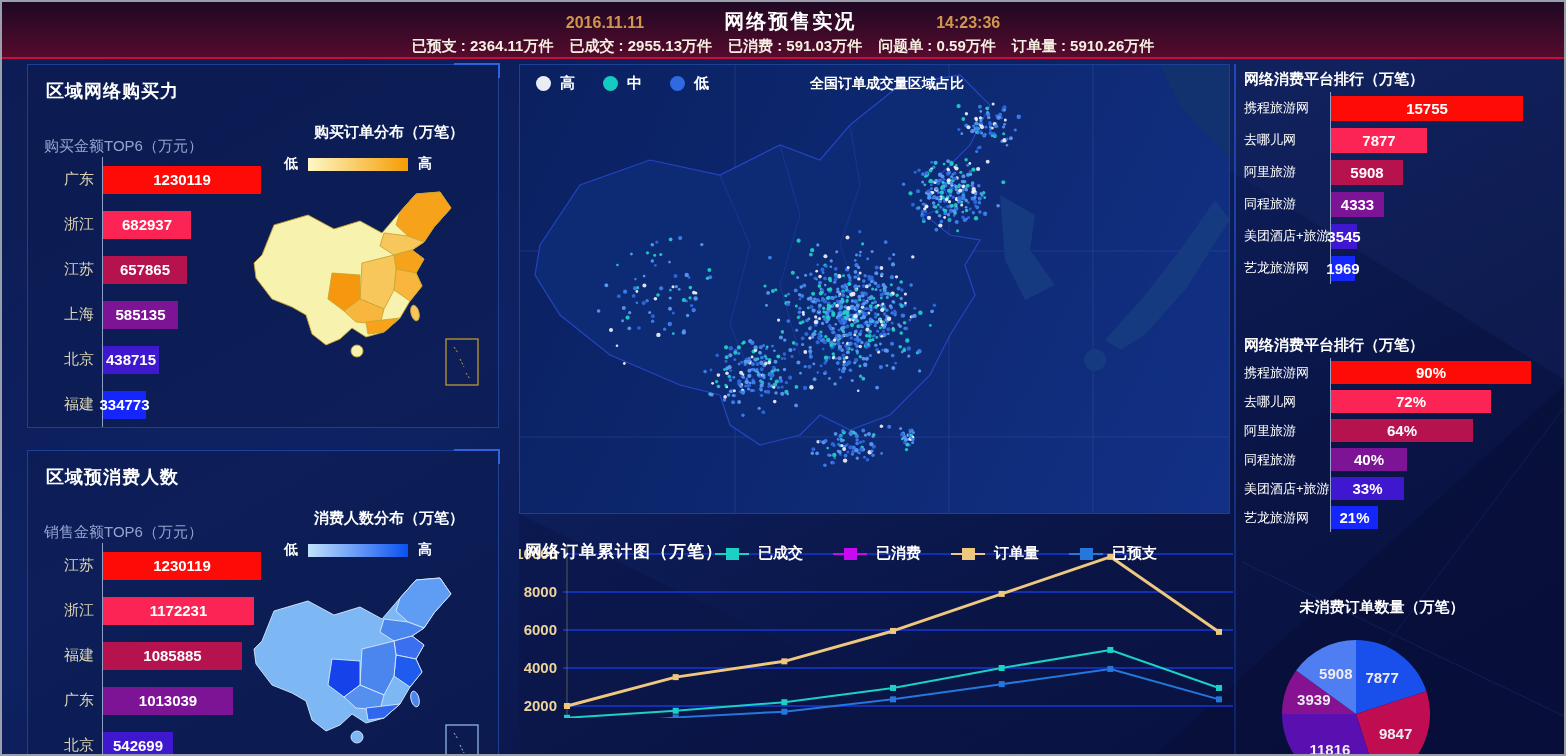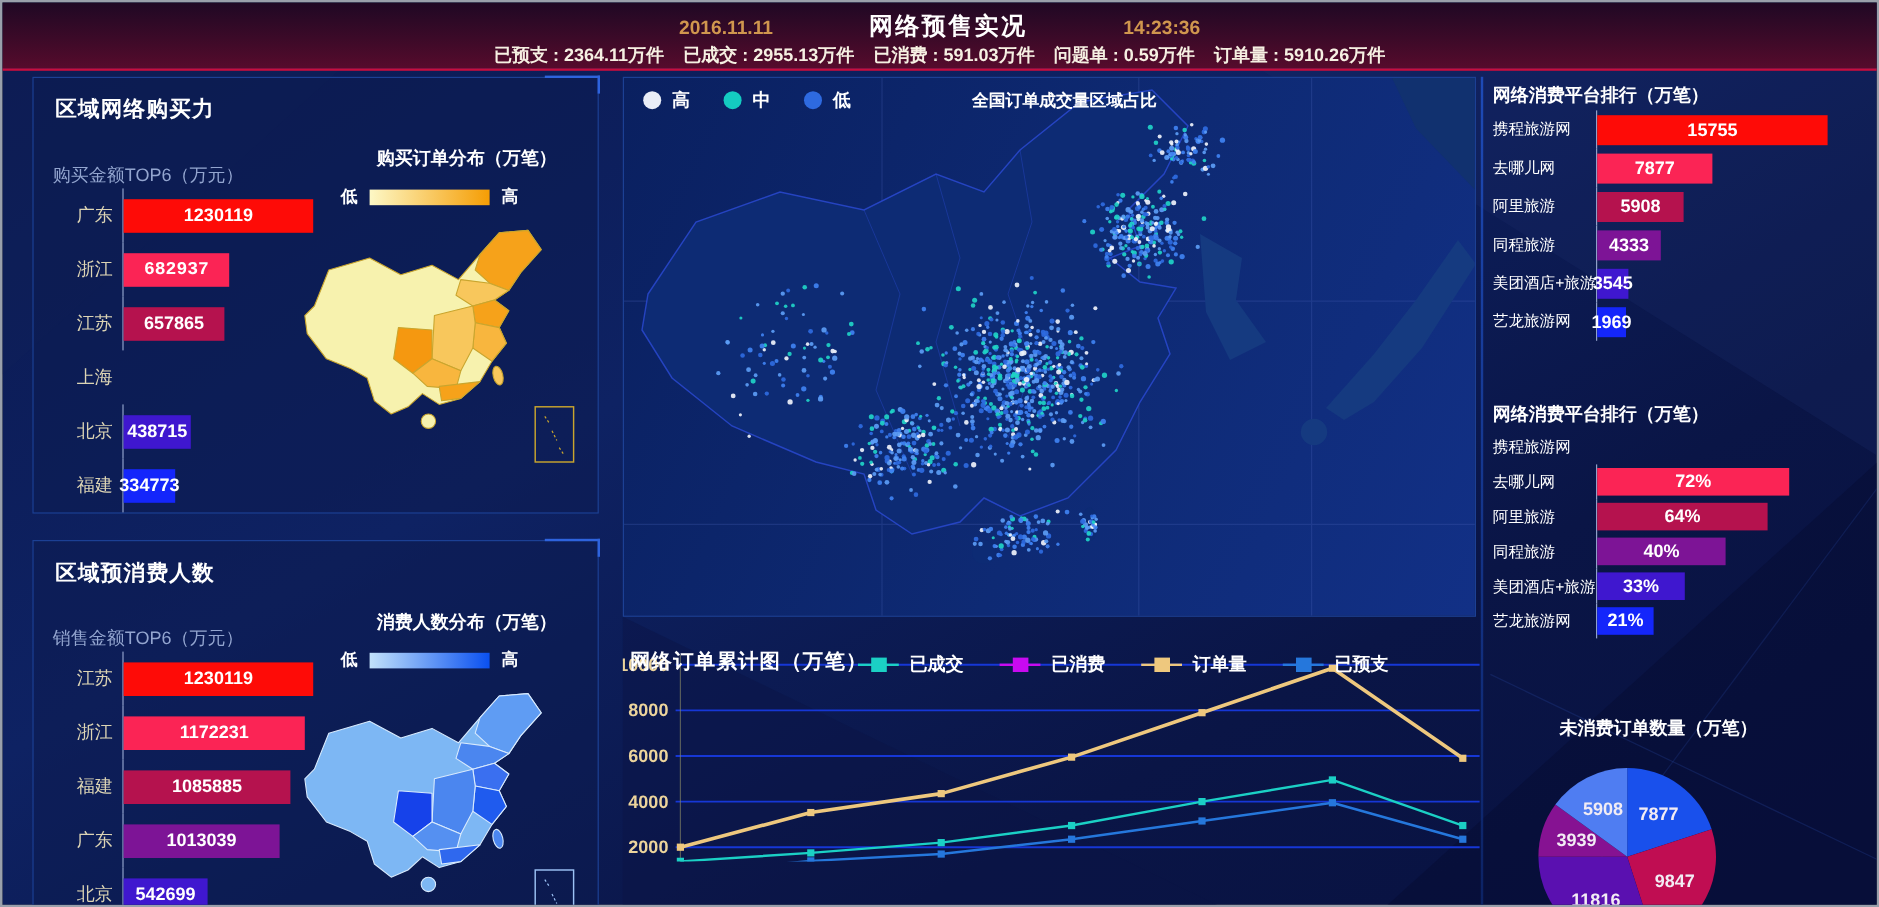--- a/index.html
+++ b/index.html
@@ -102,35 +102,40 @@
           <div class="bar-label">广东</div>
           <div class="bar-track">
             <div class="bar" style="width: 158px; background: rgb(254, 11, 7);">
               <div class="bar-value">1230119</div>
             </div>
           </div>
         </div>
         <div class="bar-row">
           <div class="bar-label">浙江</div>
           <div class="bar-track">
-            <div class="bar" style="width: 88px; background: rgb(251, 36, 85); font-family: Liberation Mono, monospace;">
+            <div class="bar" style="width: 88px; background: rgb(251, 36, 85);">
               <div class="bar-value">682937</div>
             </div>
           </div>
         </div>
         <div class="bar-row">
           <div class="bar-label">江苏</div>
           <div class="bar-track">
             <div class="bar" style="width: 84px; background: rgb(181, 18, 78);">
               <div class="bar-value">657865</div>
             </div>
           </div>
         </div>
         <div class="bar-row">
           <div class="bar-label">上海</div>
+          <div class="bar-track">
+            <div class="bar" style="width: 75px; background: rgb(125, 20, 150);">
+              <div class="bar-value">585135</div>
+            </div>
+          </div>
         </div>
         <div class="bar-row">
           <div class="bar-label">北京</div>
           <div class="bar-track">
             <div class="bar" style="width: 56px; background: rgb(63, 23, 207);">
               <div class="bar-value">438715</div>
             </div>
           </div>
         </div>
         <div class="bar-row">
@@ -1686,41 +1691,46 @@
           </div>
         </div>
       </div>
   </div>
 
   <div class="panel" id="r2">
     <div class="r-title">网络消费平台排行（万笔）</div>
     <div class="rank-r rank-r2">
         <div class="bar-row">
           <div class="bar-label">携程旅游网</div>
+          <div class="bar-track">
+            <div class="bar" style="width: 200px; background: rgb(254, 11, 7);">
+              <div class="bar-value">90%</div>
+            </div>
+          </div>
         </div>
         <div class="bar-row">
           <div class="bar-label">去哪儿网</div>
           <div class="bar-track">
             <div class="bar" style="width: 160px; background: rgb(251, 36, 85);">
               <div class="bar-value">72%</div>
             </div>
           </div>
         </div>
         <div class="bar-row">
           <div class="bar-label">阿里旅游</div>
           <div class="bar-track">
             <div class="bar" style="width: 142px; background: rgb(181, 18, 78);">
               <div class="bar-value">64%</div>
             </div>
           </div>
         </div>
         <div class="bar-row">
           <div class="bar-label">同程旅游</div>
           <div class="bar-track">
-            <div class="bar" style="width: 107px; background: rgb(125, 20, 150);">
+            <div class="bar" style="width: 76px; background: rgb(125, 20, 150);">
               <div class="bar-value">40%</div>
             </div>
           </div>
         </div>
         <div class="bar-row">
           <div class="bar-label">美团酒店+旅游</div>
           <div class="bar-track">
             <div class="bar" style="width: 73px; background: rgb(63, 23, 207);">
               <div class="bar-value">33%</div>
             </div>

